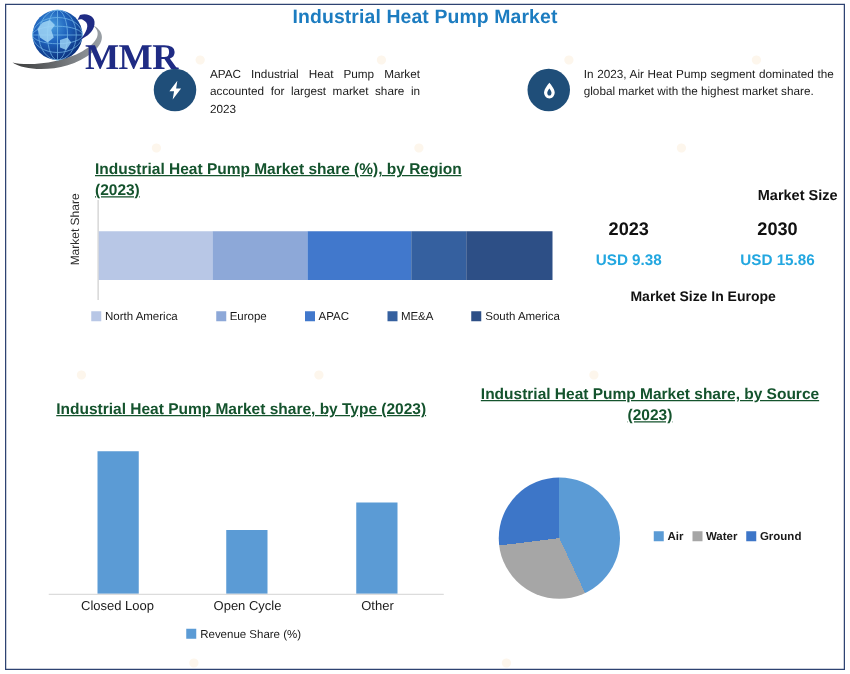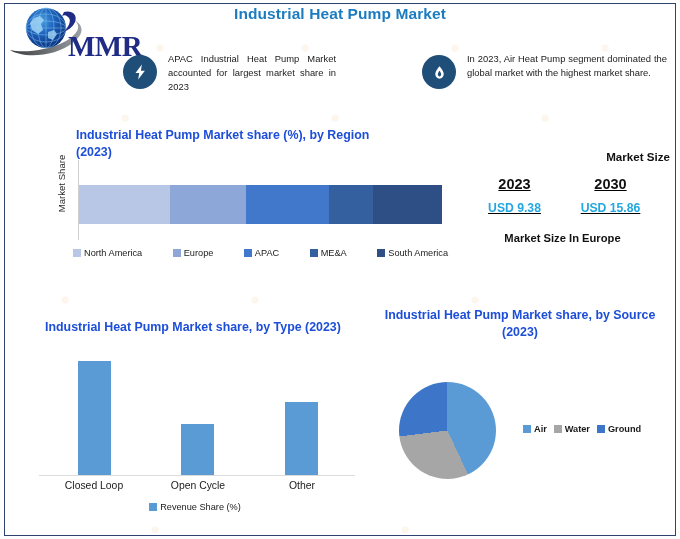--- a/index.html
+++ b/index.html
@@ -100,22 +100,23 @@
   #callout-apac { left: 123px; top: 52px; width: 215px; }
   #callout-apac .callout-text { width: 168px; }
   #callout-air  { left: 422px; top: 52px; width: 248px; }
   #callout-air .callout-text { width: 200px; }
 
   
   .sec-title {
     position: absolute;
     font-size: 12.4px;
     font-weight: bold;
-    color: #1d4ed8;
+    color: #14532d;
     line-height: 17px;
+    text-decoration: underline;
   }
   #region-title { left: 76px; top: 127px; width: 330px; }
   #type-title   { left: 45px; top: 319px; width: 300px; }
   #source-title { left: 375px; top: 307px; width: 290px; text-align: center; }
 
   
   #region-chart { position: absolute; left: 48px; top: 160px; width: 400px; height: 112px; }
   #region-ylabel {
     position: absolute;
     left: -22px;
@@ -161,23 +162,22 @@
   
   #market-size { position: absolute; left: 455px; top: 150px; width: 215px; }
   #ms-heading {
     text-align: right;
     font-size: 11.6px;
     font-weight: bold;
     color: #111;
   }
   #ms-years {
     display: flex;
-    justify-content: center;
+    justify-content: space-between;
     margin-top: 13px;
-    text-decoration: underline;
   }
   .ms-col { text-align: center; width: 96px; }
   .ms-year { font-size: 14.5px; font-weight: bold; color: #111; }
   .ms-val  { font-size: 12.2px; font-weight: bold; color: #23a7e0; margin-top: 9px; }
   #ms-footer {
     text-align: center;
     font-size: 11.2px;
     font-weight: bold;
     color: #111;
     margin-top: 17px;

